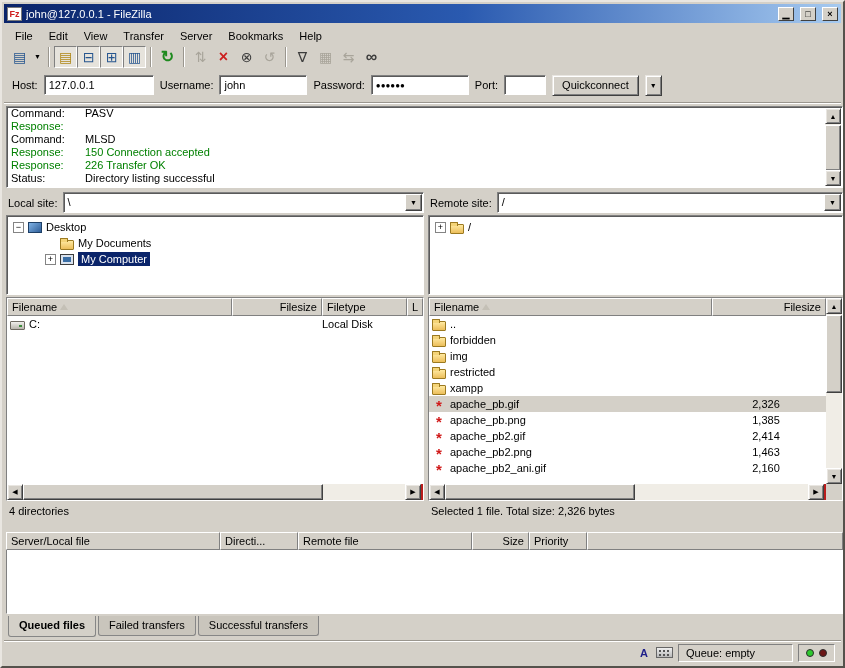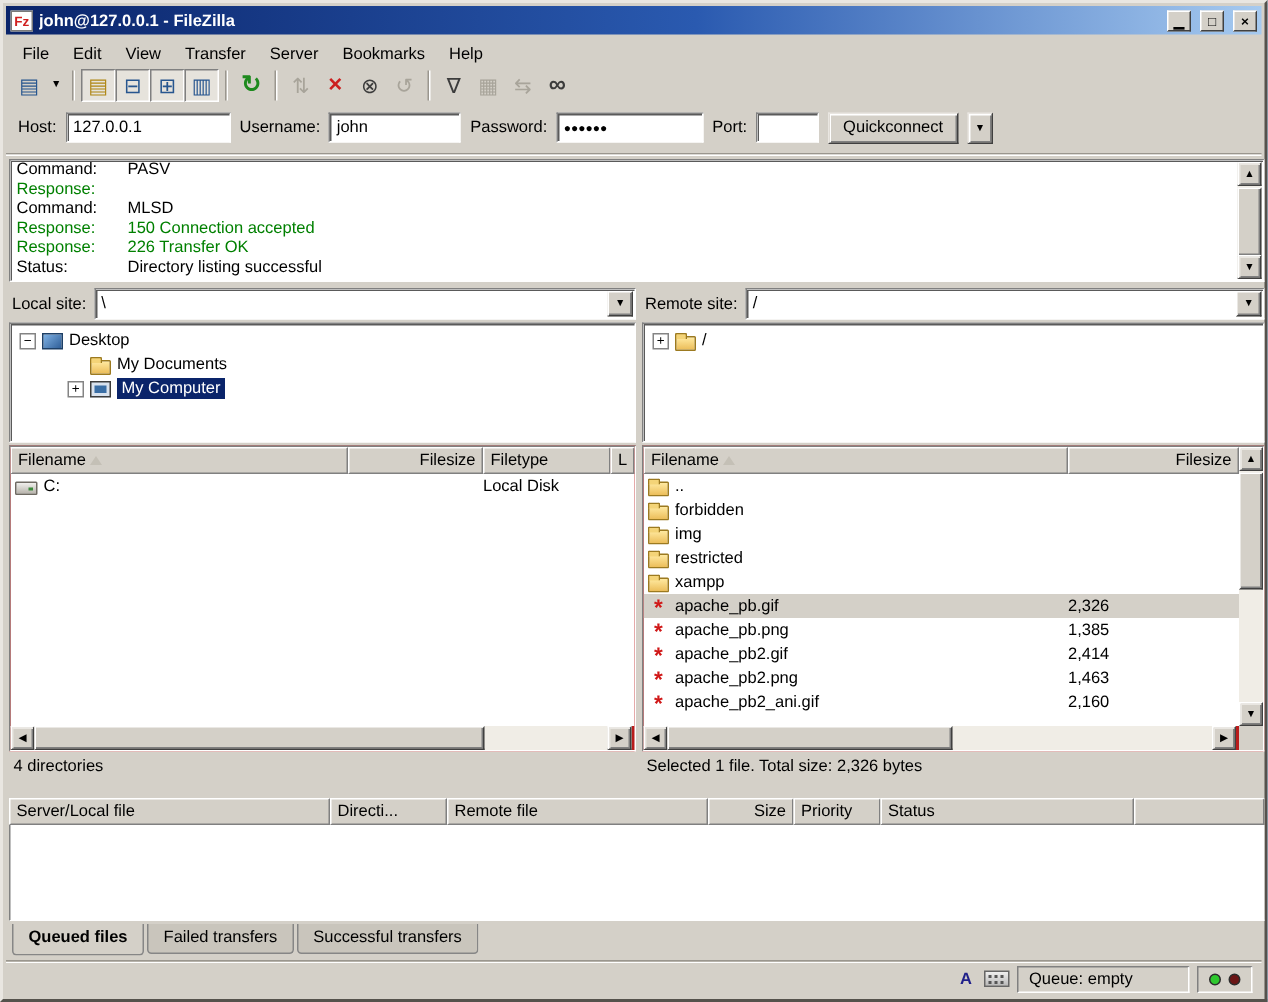--- a/index.html
+++ b/index.html
@@ -6,21 +6,21 @@
   body{margin:0;background:#3a6ea5;font-family:"Liberation Sans",sans-serif}
   .window{position:relative;width:845px;height:668px;background:#d4d0c8;color:#000;
     border:2px solid;border-color:#e9e6e1 #55524c #55524c #e9e6e1;overflow:hidden;font-size:11px}
 
   
   .titlebar{position:absolute;top:2px;left:2px;right:2px;height:19px;
     background:linear-gradient(90deg,#0a246a 0%,#2a5ab0 55%,#a6caf0 100%);
     display:flex;align-items:center;gap:4px;padding:0 3px}
   .appicon{width:15px;height:14px;background:#fff;color:#d02020;font-weight:bold;font-size:9px;
     display:flex;align-items:center;justify-content:center;border:1px solid #7a7a7a;flex:none}
-  .title{color:#fff;font-weight:bold;flex:1;white-space:nowrap;overflow:hidden}
+  .title{color:#fff;font-weight:normal;flex:1;white-space:nowrap;overflow:hidden}
   .wbtn{width:16px;height:14px;background:#d4d0c8;border:1px solid;border-color:#fff #404040 #404040 #fff;
     display:inline-flex;align-items:center;justify-content:center;font-size:9px;font-weight:bold;margin-left:2px;flex:none}
 
   
   .menubar{position:absolute;top:23px;left:2px;right:2px;height:19px;display:flex;align-items:flex-end;padding-left:3px}
   .mitem{padding:2px 8px;white-space:nowrap}
   .toolbar{position:absolute;top:42px;left:2px;right:2px;height:26px;display:flex;align-items:center;padding-left:4px}
   .tbtn{width:23px;height:22px;display:flex;align-items:center;justify-content:center;flex:none}
   .tbtn.narrow{width:13px}
   .tbtn.pressed{border:1px solid;border-color:#808080 #fff #fff #808080;background:#e6e3dc}
@@ -84,21 +84,21 @@
   .hcell{height:18px;background:#d4d0c8;border:1px solid;border-color:#fff #808080 #808080 #fff;
     padding:2px 4px;white-space:nowrap;overflow:hidden;display:flex;align-items:center;gap:3px;flex:none}
   .hcell.right{justify-content:flex-end}
   .hcell.fill{flex:1}
   .sortasc{width:0;height:0;border-left:4px solid transparent;border-right:4px solid transparent;border-bottom:6px solid #c4c0b6}
   .listbody{height:168px;background:#fff;overflow:hidden}
   .lrow{display:flex;align-items:center;height:16px;white-space:nowrap}
   .lrow.sel{background:#d4d0c8}
   .lc{overflow:hidden;flex:none}
   .lc.name{display:flex;align-items:center;gap:4px;padding-left:3px}
-  .lc.size{text-align:left;padding-right:6px}
+  .lc.size{text-align:center;padding-right:6px}
   .corner{position:absolute;right:0;bottom:0;width:16px;height:16px;background:#d4d0c8}
   .rvscroll{position:absolute;top:0;right:0;width:16px;height:186px;background:#f0ede6}
   .rvscroll .sthumb{position:absolute;left:0;top:17px;width:16px;height:78px}
   .rvscroll .down{position:absolute;top:170px;left:0}
   .pstatus{position:absolute;top:313px;left:3px;right:0;height:16px;white-space:nowrap}
 
   
   .icon-folder{width:14px;height:10px;background:linear-gradient(#ffe9a0,#ecbe5a);border:1px solid #9c7a20;
     border-radius:1px;position:relative;flex:none;margin-top:3px}
   .icon-folder::before{content:"";position:absolute;top:-3px;left:-1px;width:6px;height:3px;background:#f4d478;
@@ -462,23 +462,20 @@
       </div>
     <div class="hcell" style="width:174px">
         <span>Remote file</span>
       </div>
     <div class="hcell right" style="width:57px">
         <span>Size</span>
       </div>
     <div class="hcell" style="width:58px">
         <span>Priority</span>
       </div>
-    <div class="hcell" style="width:169px">
-        <span>Status</span>
-      </div>
     <div class="hcell fill"></div>
   </div>
   <div class="queuebody"></div>
 
   <div class="tabsrow">
     <div class="tab active">Queued files</div>
     <div class="tab">Failed transfers</div>
     <div class="tab">Successful transfers</div>
   </div>
 

